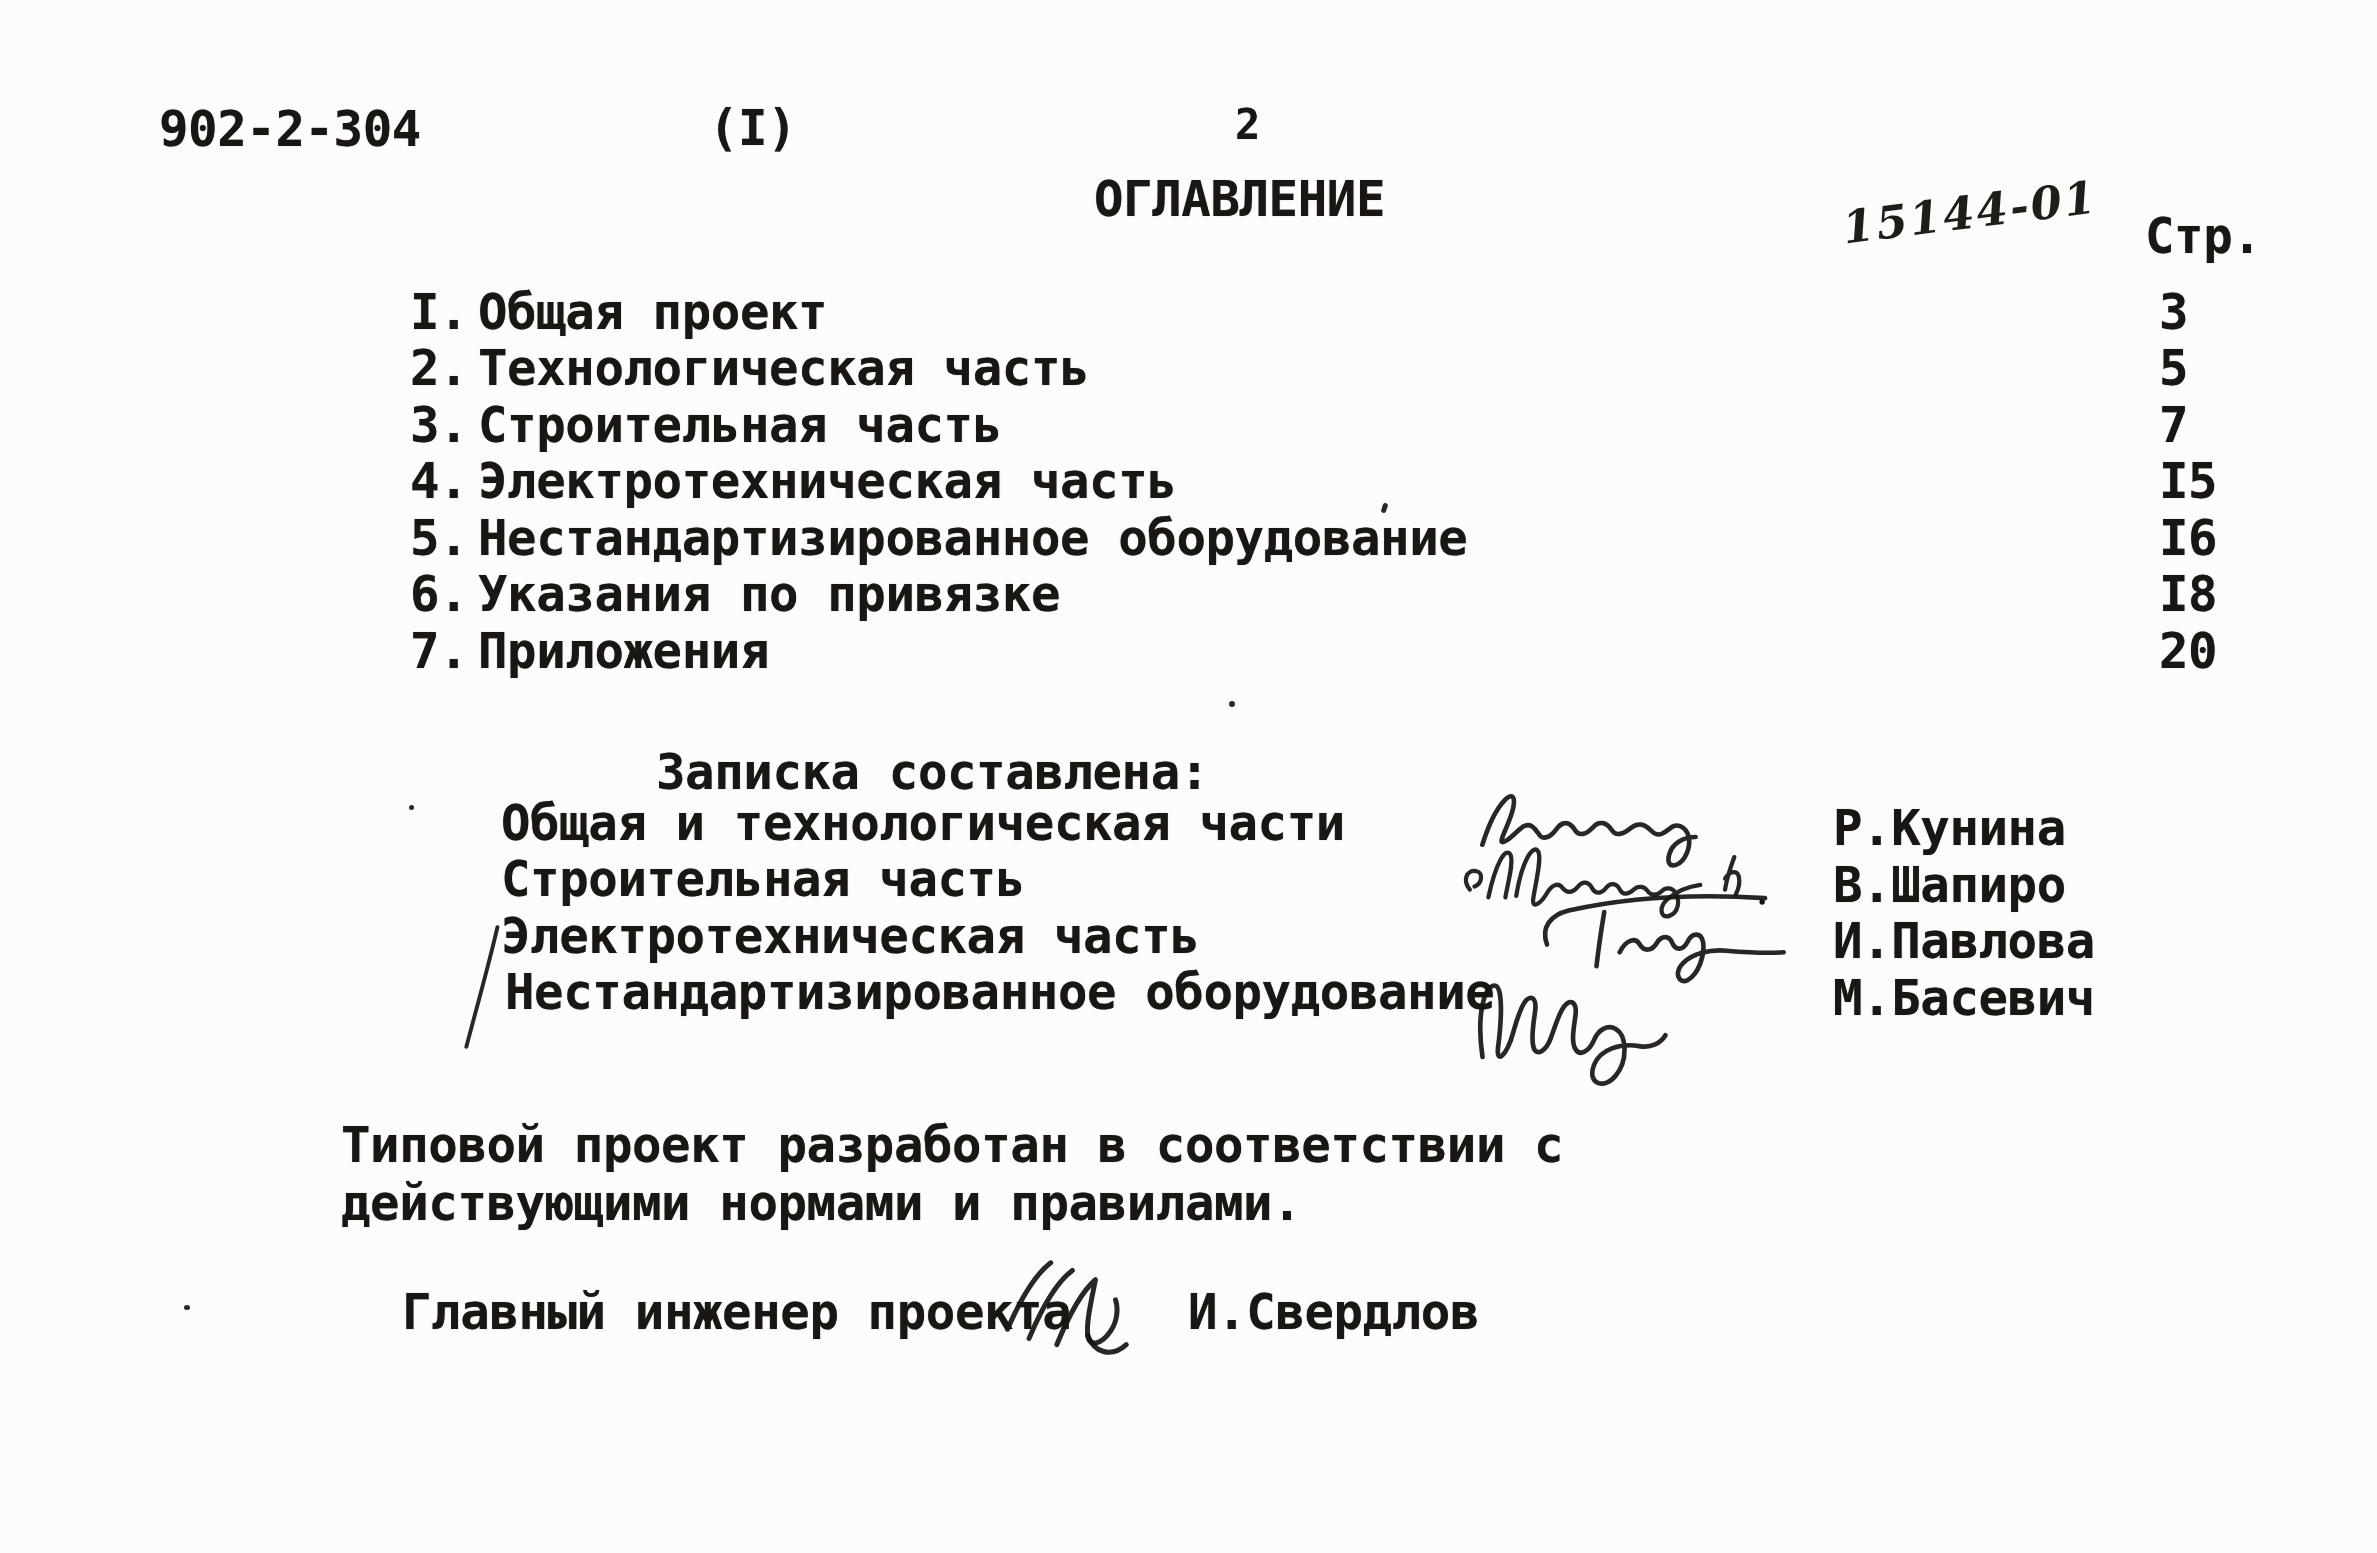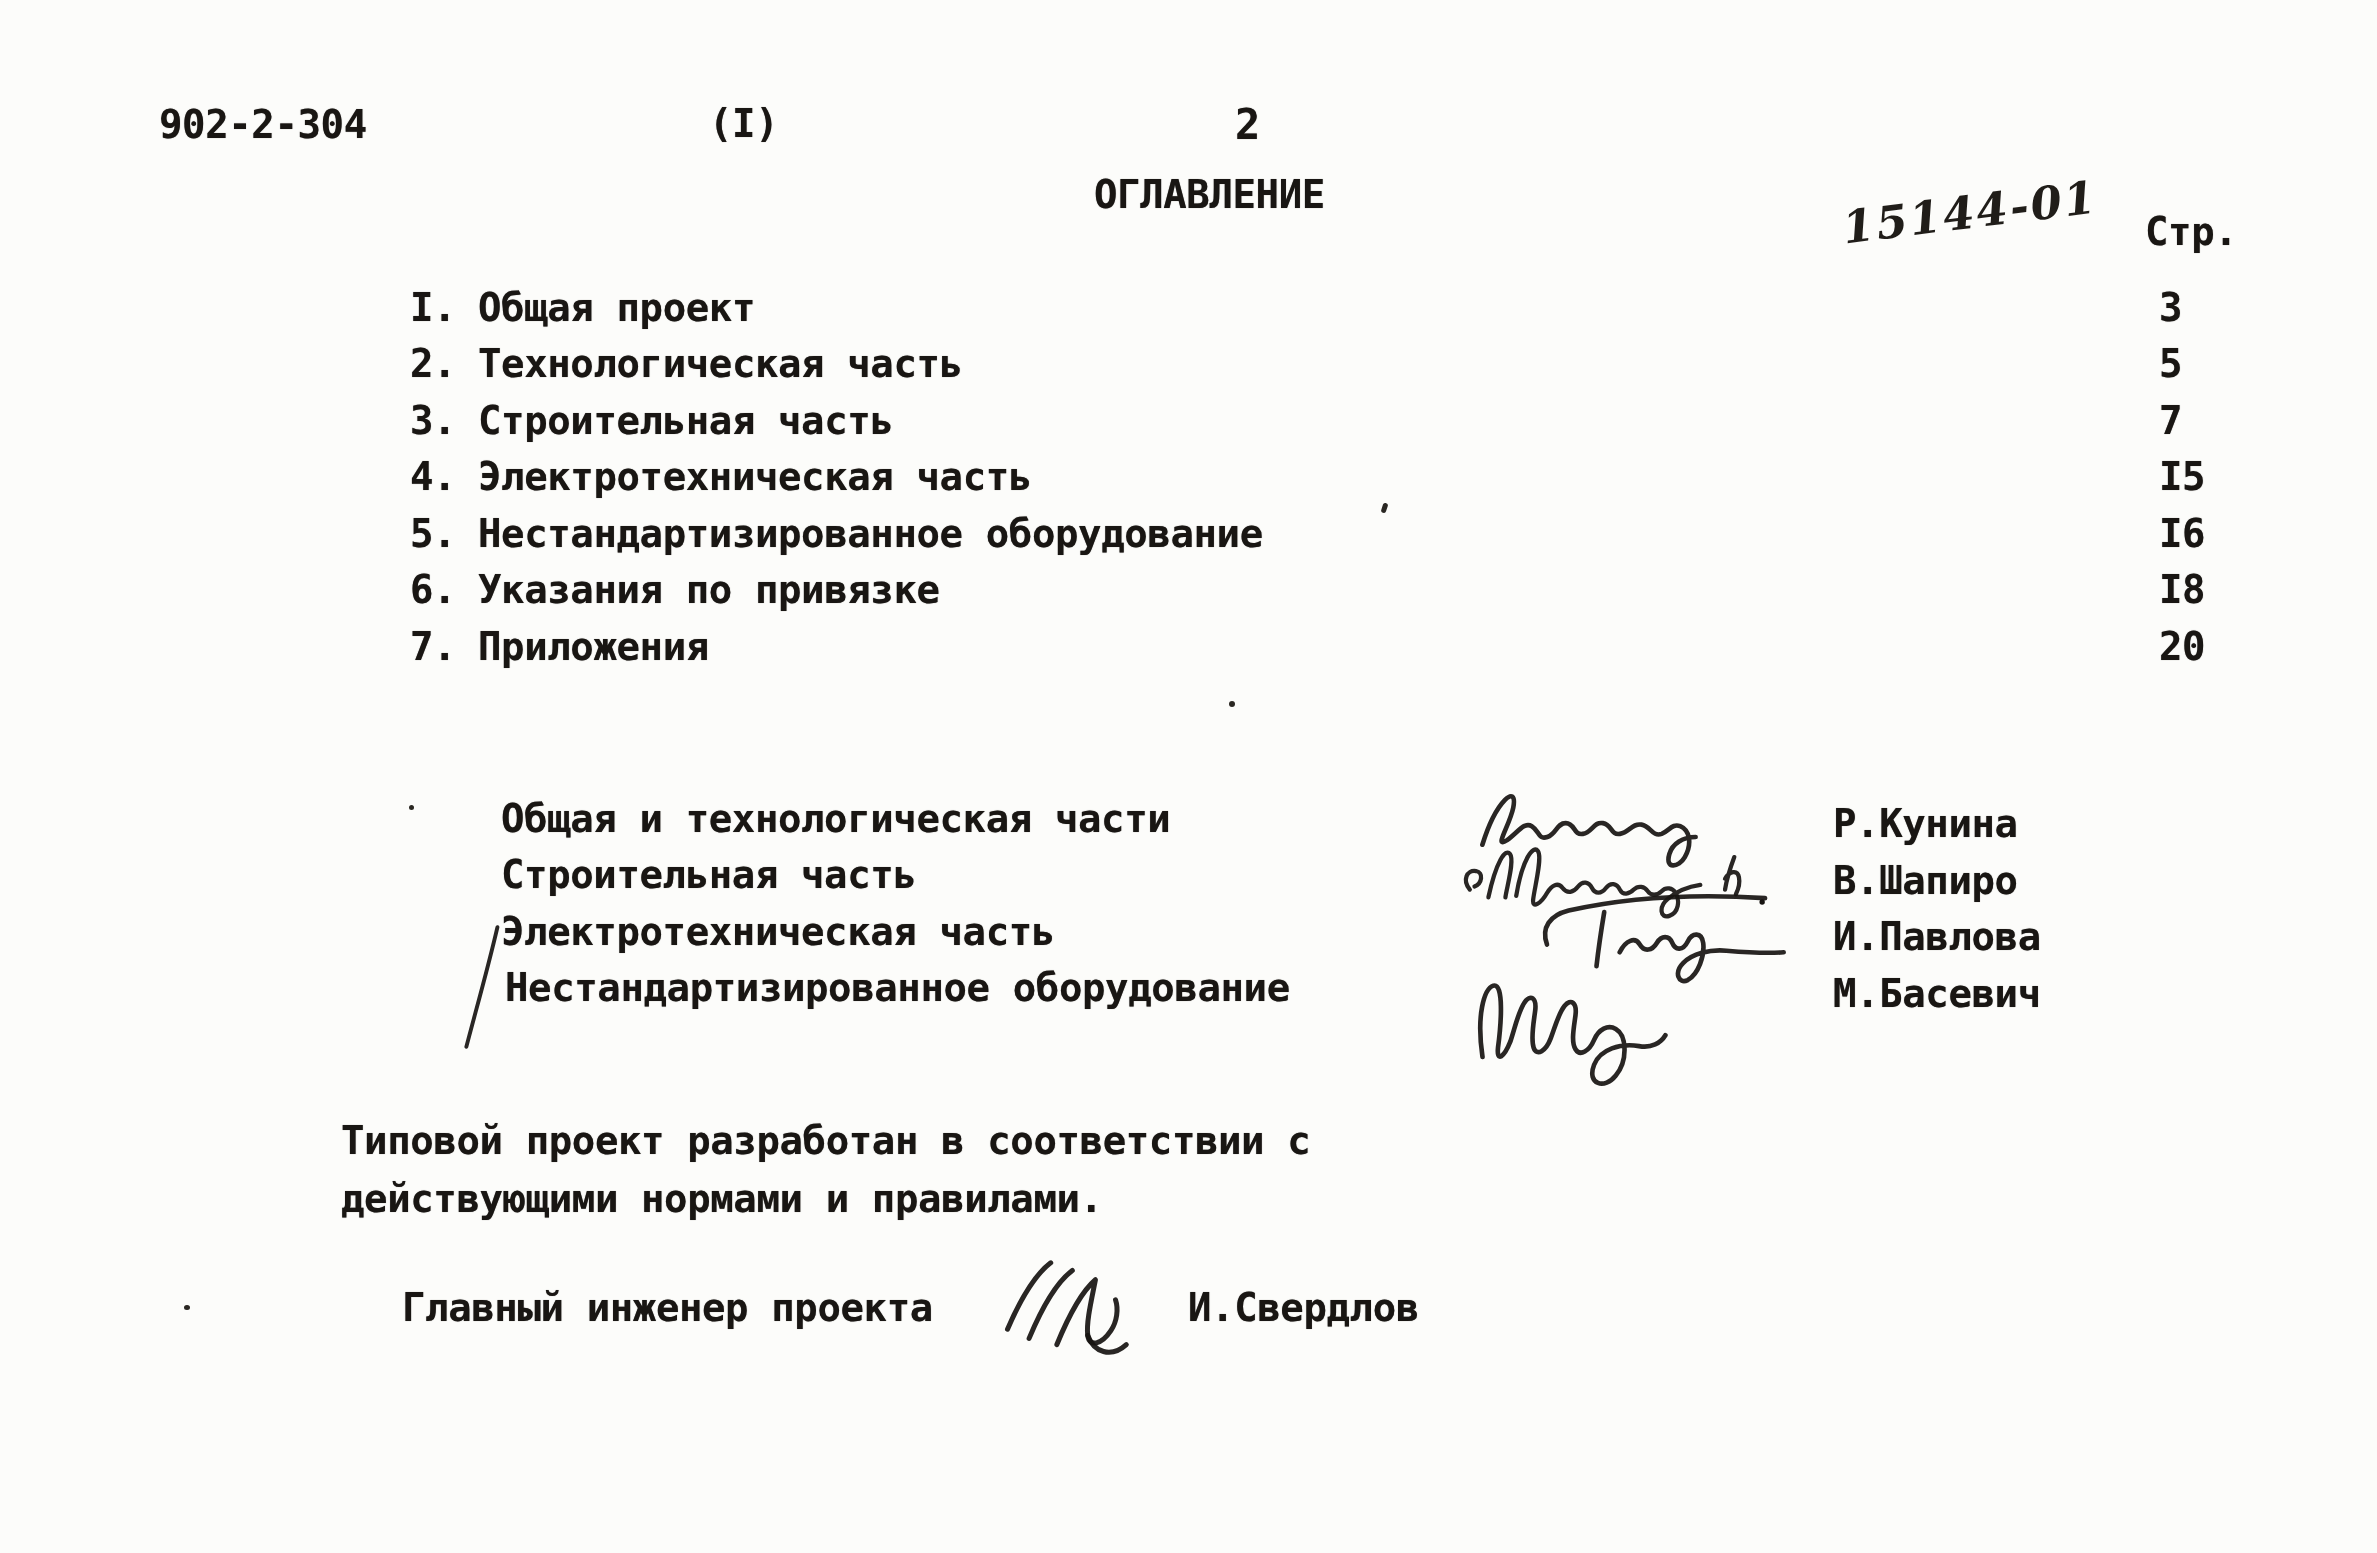--- a/index.html
+++ b/index.html
@@ -12,21 +12,21 @@
     position:relative;
     width:2377px;height:1553px;
     background:#fcfcfa;
     overflow:hidden;
   }
   
   .typed{
     position:absolute;
     font-family:"DejaVu Sans Mono", monospace;
     font-weight:700;
-    font-size:39px;
+    font-size:49px;
     letter-spacing:-0.4px;
     line-height:1;
     color:#191613;
     white-space:nowrap;
     text-shadow:0 0 0.8px rgba(25,22,19,0.65);
   }
   .hand{
     position:absolute;
     font-family:"DejaVu Serif", serif;
     font-style:italic;
@@ -76,20 +76,21 @@
 
     <div class="typed" style="left:410px;top:570px;">6.</div>
     <div class="typed" style="left:478px;top:570px;">Указания по привязке</div>
     <div class="typed" style="left:2159px;top:570px;">I8</div>
 
     <div class="typed" style="left:410px;top:627px;">7.</div>
     <div class="typed" style="left:478px;top:627px;">Приложения</div>
     <div class="typed" style="left:2159px;top:627px;">20</div>
   </div>
 
+  <div class="typed" style="left:656px;top:748px;">Записка составлена:</div>
 
   <div class="typed" style="left:501px;top:799px;">Общая и технологическая части</div>
   <div class="typed" style="left:501px;top:855px;">Строительная часть</div>
   <div class="typed" style="left:501px;top:912px;">Электротехническая часть</div>
   <div class="typed" style="left:505px;top:968px;">Нестандартизированное оборудование</div>
 
   <div class="typed" style="left:1833px;top:804px;">Р.Кунина</div>
   <div class="typed" style="left:1833px;top:861px;">В.Шапиро</div>
   <div class="typed" style="left:1833px;top:917px;">И.Павлова</div>
   <div class="typed" style="left:1833px;top:974px;">М.Басевич</div>

